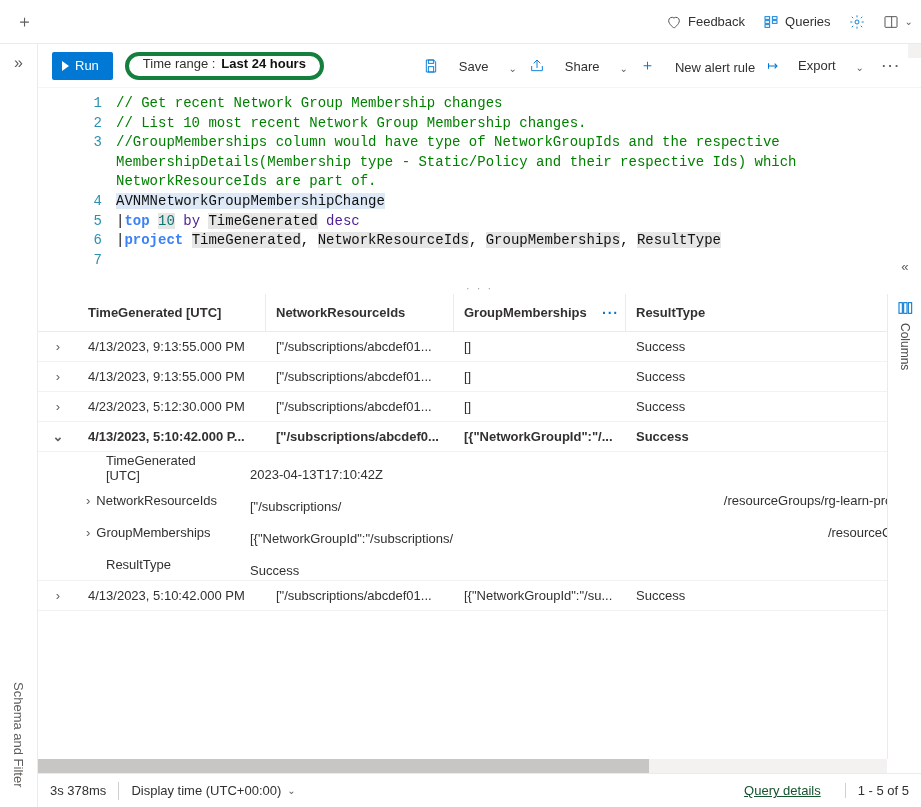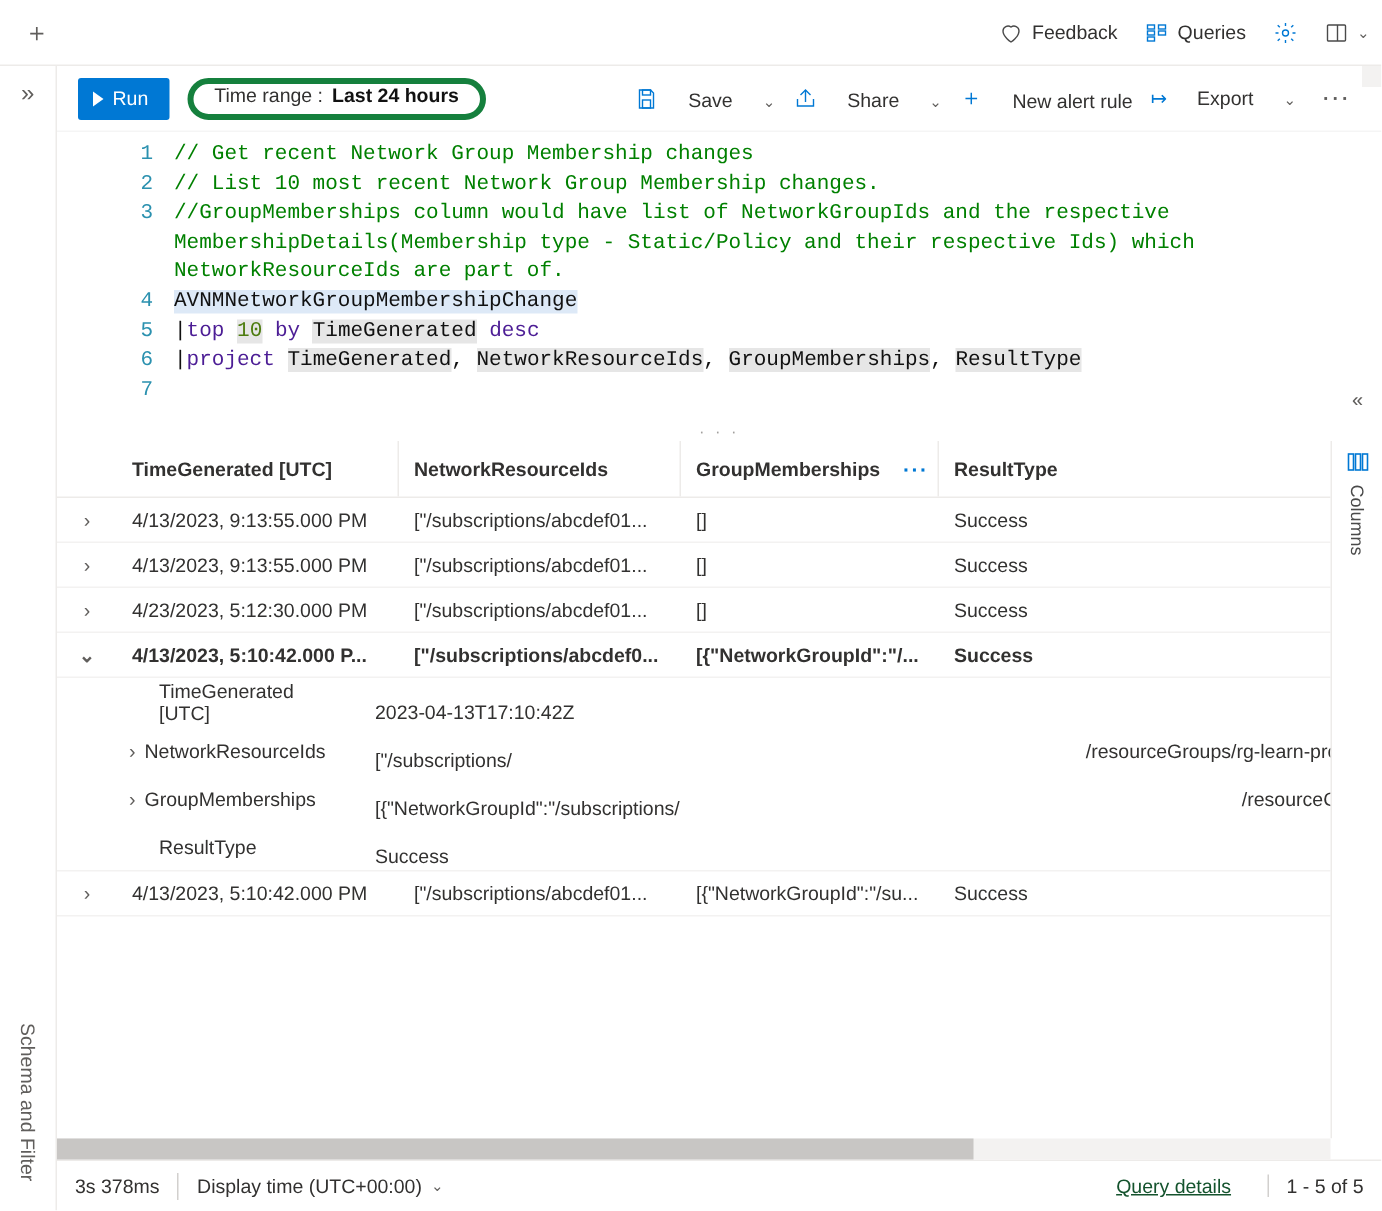--- a/index.html
+++ b/index.html
@@ -73,24 +73,24 @@
     padding:6px 0 12px 0;
     display:flex;
     line-height:1.4;
     position:relative;
   }
   .gutter { width:78px; text-align:right; color:#2b91af; padding-right:14px; user-select:none;}
   .gutter div { height:19.6px; }
   .code { flex:1; white-space:pre; color:#111; padding-right:20px; overflow:hidden;}
   .cm-comment { color:#008000; }
   .cm-table { background:#dde9f7; background-clip:padding-box;}
-  .cm-op { color:#4c1d95; }
+  .cm-op { color:#3b82f6;font-weight:bold; }
   .cm-kw { color:#4c1d95; }
   .cm-col { background:#e6e6e6; }
-  .cm-num { color:#4d7c0f; background:#e6e6e6;}
+  .cm-num { color:#0f766e; background:#e6e6e6;}
   .collapse-arrow { position:absolute; right:12px; bottom:6px; color:#605e5c; cursor:pointer; font-size:13px; transform:rotate(180deg);}
   .splitter-dots { text-align:center; color:#a19f9d; letter-spacing:2px; height:12px; font-size:11px; cursor:row-resize;}
 
   .results-tabs { display:flex; align-items:center; padding:0 14px; border-bottom:1px solid #edebe9; height:40px; gap:28px;}
   .results-tabs .rtab { height:100%; display:flex; align-items:center; color:#605e5c; cursor:pointer; font-size:14px;}
   .results-tabs .rtab.active { color:#323130; font-weight:600; border-bottom:3px solid #0078d4; margin-bottom:-1px;}
   .results-tabs .search { margin-left:auto; color:#0078d4; cursor:pointer;}
 
   .grid-wrap { flex:1; overflow:hidden; position:relative; }
   .grid-header { display:flex; border-bottom:1px solid #edebe9; height:38px; align-items:stretch; }
@@ -225,21 +225,21 @@
           <div>3</div>
           <div></div>
           <div></div>
           <div>4</div>
           <div>5</div>
           <div>6</div>
           <div>7</div>
         </div>
       <div class="code" id="code"><span class="cm-comment">// Get recent Network Group Membership changes</span>
 <span class="cm-comment">// List 10 most recent Network Group Membership changes.</span>
-<span class="cm-comment">//GroupMemberships column would have list of NetworkGroupIds and the respective</span>
+<span class="cm-comment">//GroupMemberships column would have type of NetworkGroupIds and the respective</span>
 <span class="cm-comment">MembershipDetails(Membership type - Static/Policy and their respective Ids) which</span>
 <span class="cm-comment">NetworkResourceIds are part of.</span>
 <span class="cm-table">AVNMNetworkGroupMembershipChange</span>
 |<span class="cm-op">top</span> <span class="cm-num">10</span> <span class="cm-kw">by</span> <span class="cm-col">TimeGenerated</span> <span class="cm-kw">desc</span>
 |<span class="cm-op">project</span> <span class="cm-col">TimeGenerated</span>, <span class="cm-col">NetworkResourceIds</span>, <span class="cm-col">GroupMemberships</span>, <span class="cm-col">ResultType</span>
 </div>
       <span class="collapse-arrow">»</span>
     </div>
     <div class="splitter-dots">· · ·</div>
 

